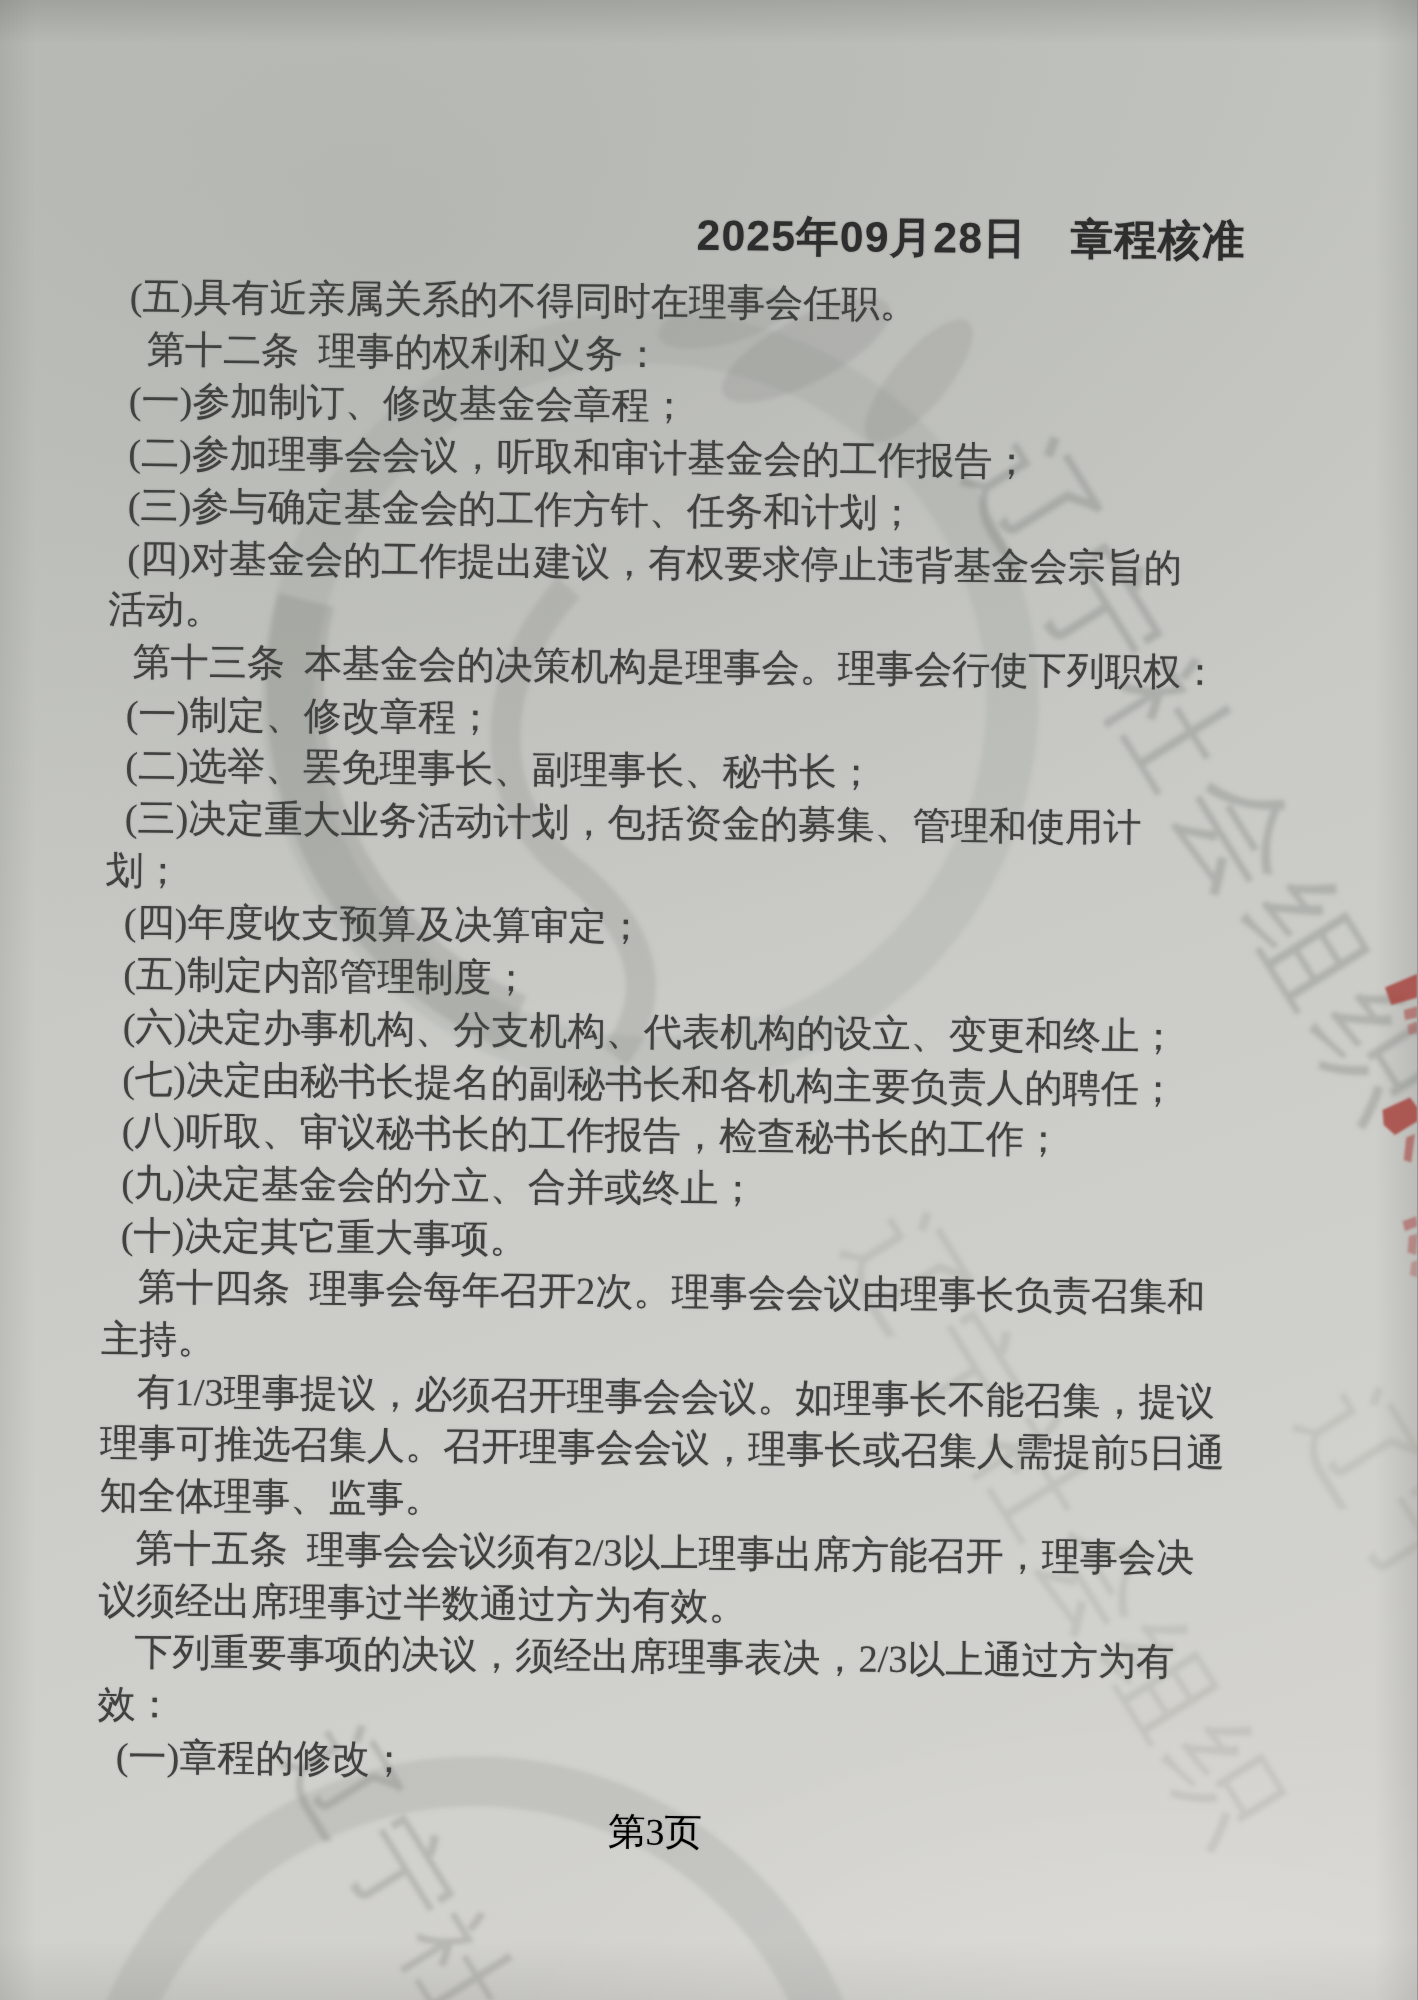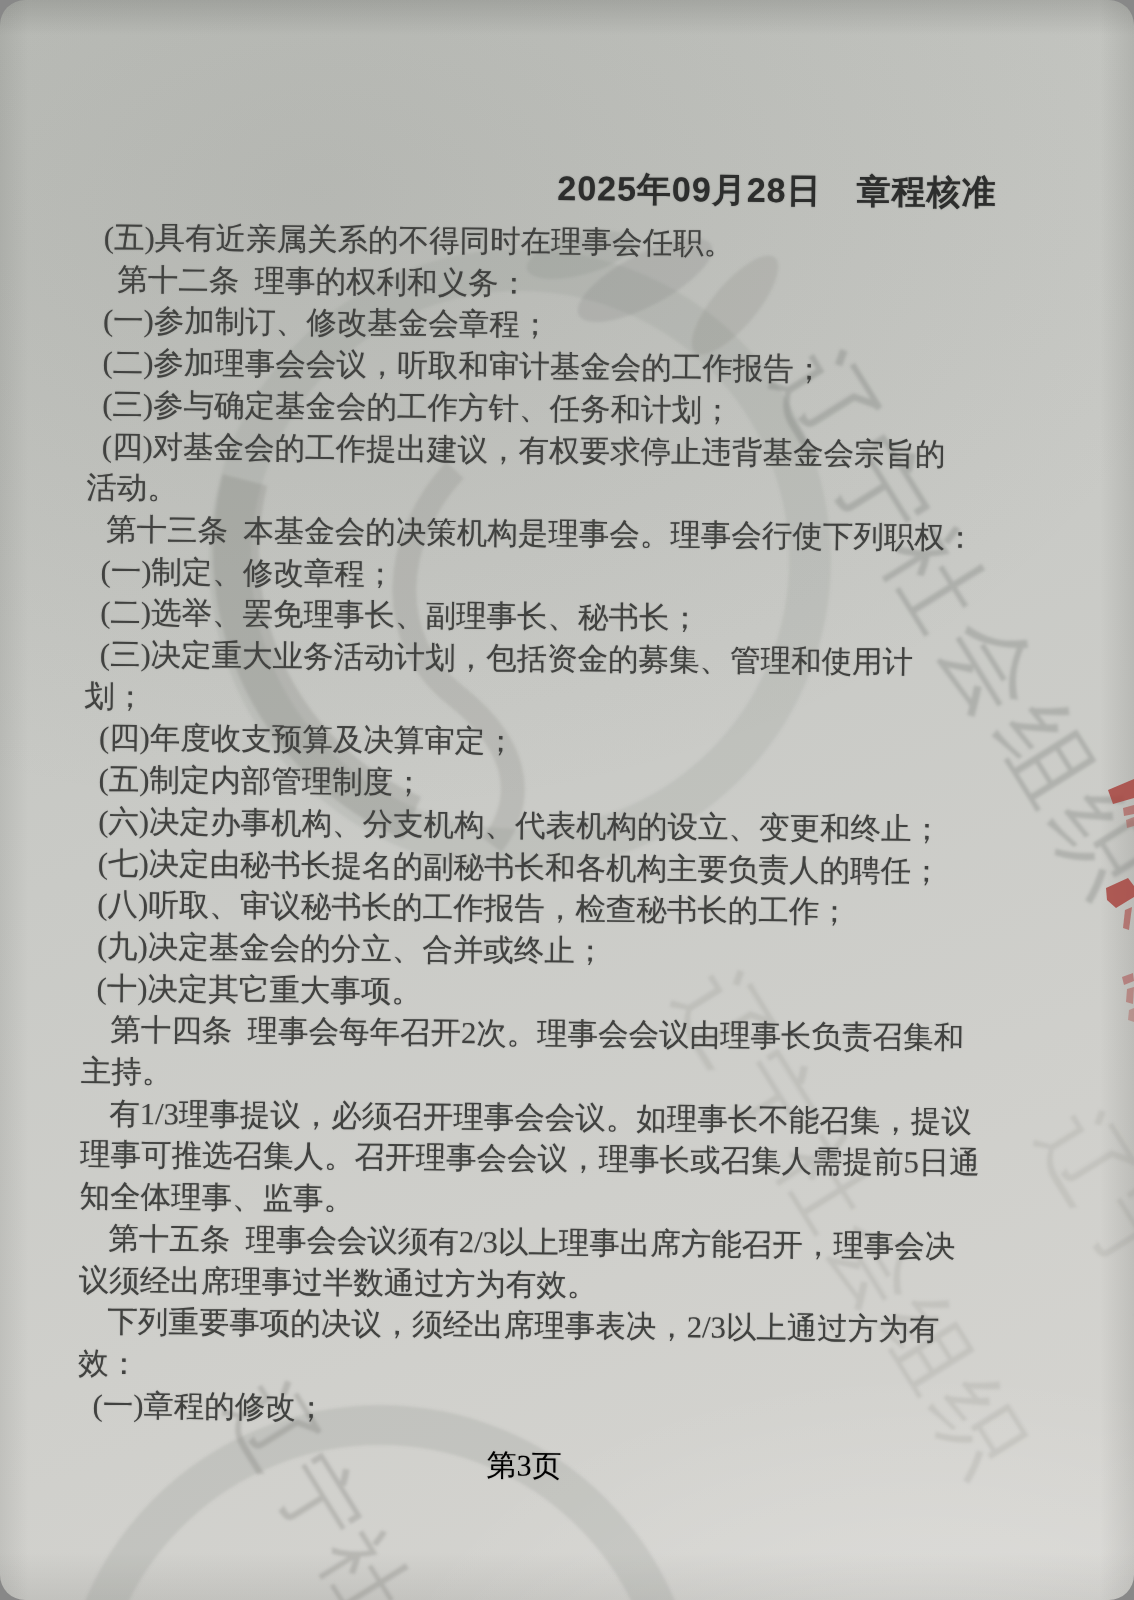--- a/index.html
+++ b/index.html
@@ -10,21 +10,20 @@
     overflow:hidden;
     background:
       radial-gradient(900px 520px at 82% 105%, rgba(255,255,255,.22), transparent 60%),
       linear-gradient(180deg, rgba(58,60,56,.18) 0, rgba(58,60,56,0) 2.2%),
       linear-gradient(0deg, rgba(58,60,56,.10) 0, rgba(58,60,56,0) 3%),
       linear-gradient(90deg, rgba(58,60,56,.10) 0, rgba(58,60,56,0) 2.5%),
       linear-gradient(270deg, rgba(58,60,56,.13) 0, rgba(58,60,56,0) 3%),
       radial-gradient(1300px 900px at 28% 12%, rgba(72,74,70,.10), transparent 70%),
       linear-gradient(160deg, #bec0bb 0%, #c9cac6 45%, #d6d5d1 100%);
     font-family:"Liberation Serif","DejaVu Serif",serif;
-    border-radius:25px;
   }
   .photo-tilt{
     position:absolute; inset:0;
     transform:rotate(0.55deg);
     transform-origin:50% 40%;
   }
   .watermark-svg{
     position:absolute; left:0; top:0; width:1134px; height:1600px;
     pointer-events:none;
   }

